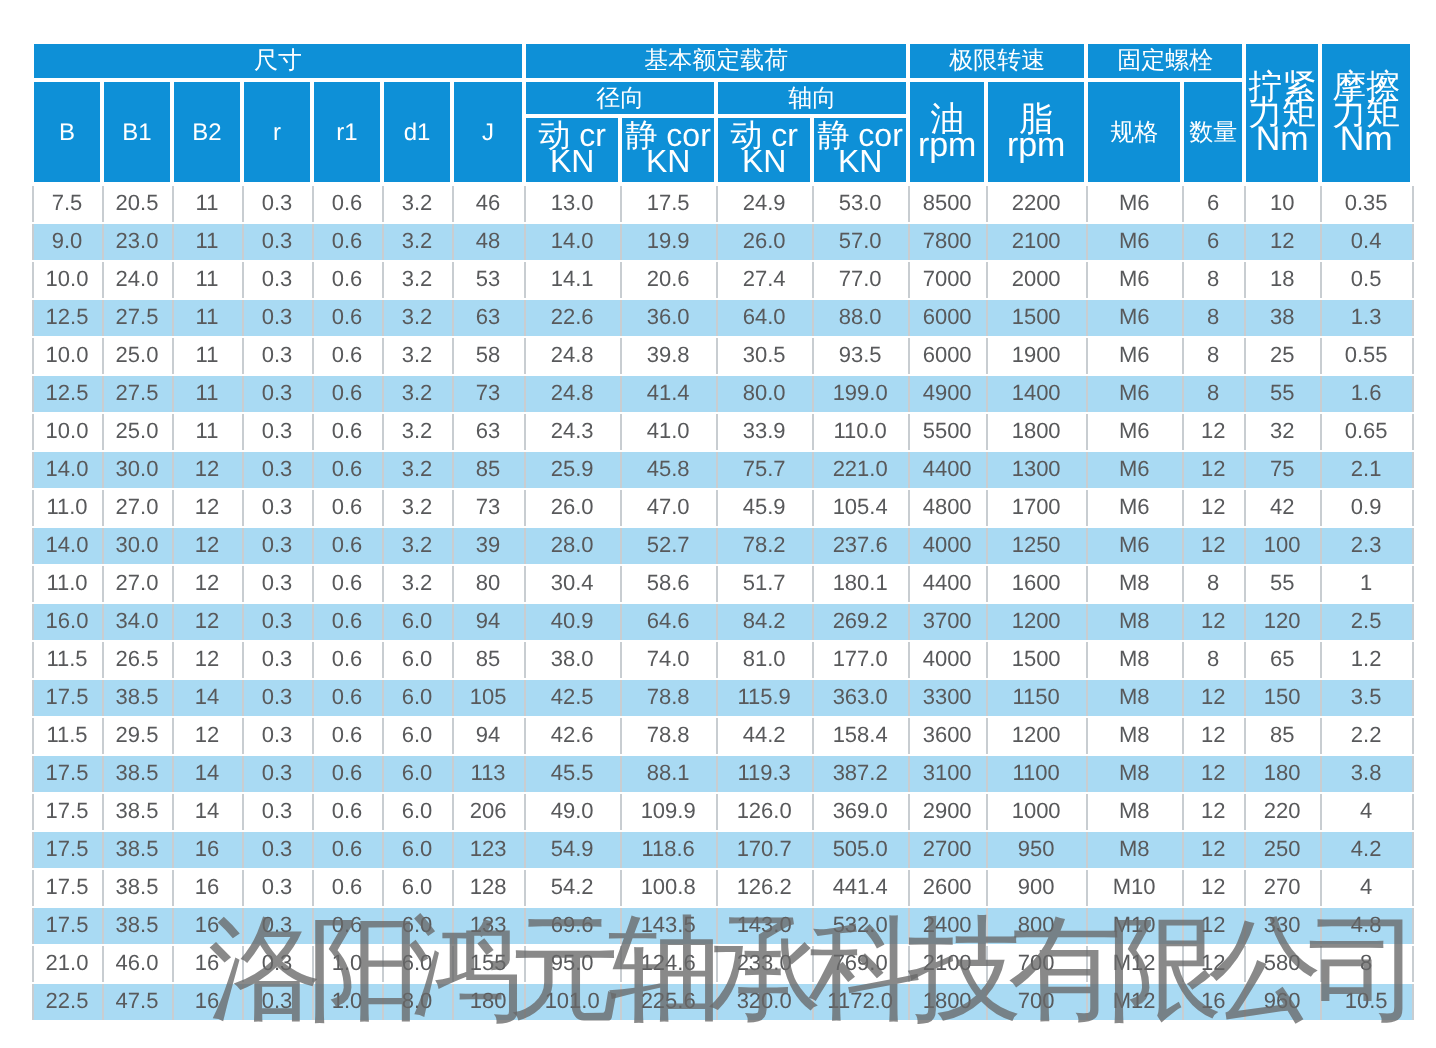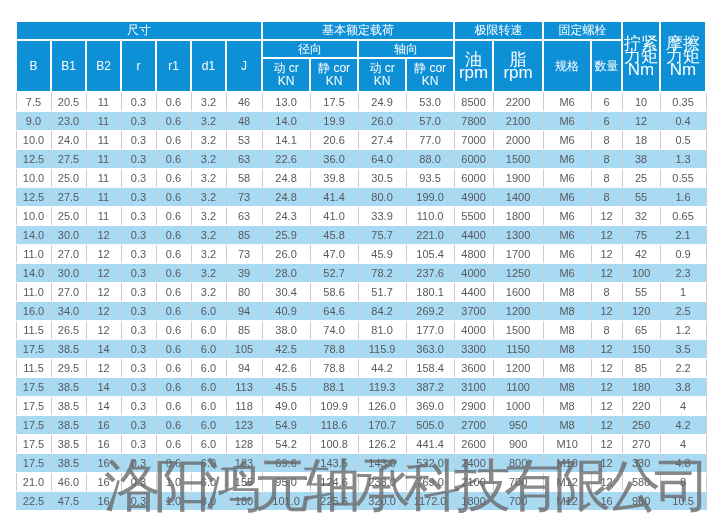--- a/index.html
+++ b/index.html
@@ -25,21 +25,21 @@
     font-size:12px;
     line-height:13px;
     text-align:center;
     vertical-align:middle;
     border:2px solid #ffffff;
     white-space:pre-line;
     padding:0;
   }
   thead tr.g1 th { height:19px; }
   thead tr.g2 th { height:18px; }
-  thead tr.g3 th { height:34px; font-size:12px; }
+  thead tr.g3 th { height:34px; font-size:16px; }
   thead th.small { font-size:17px; }
   
   tbody td {
     height:19px;
     font-size:11px;
     color:#58595b;
     text-align:center;
     vertical-align:middle;
     border-left:1px solid #c8cdd1;
     border-right:1px solid #c8cdd1;
@@ -435,21 +435,21 @@
           <td>180</td>
           <td>3.8</td>
         </tr>
         <tr>
           <td>17.5</td>
           <td>38.5</td>
           <td>14</td>
           <td>0.3</td>
           <td>0.6</td>
           <td>6.0</td>
-          <td>118</td>
+          <td>206</td>
           <td>49.0</td>
           <td>109.9</td>
           <td>126.0</td>
           <td>369.0</td>
           <td>2900</td>
           <td>1000</td>
           <td>M8</td>
           <td>12</td>
           <td>220</td>
           <td>4</td>

